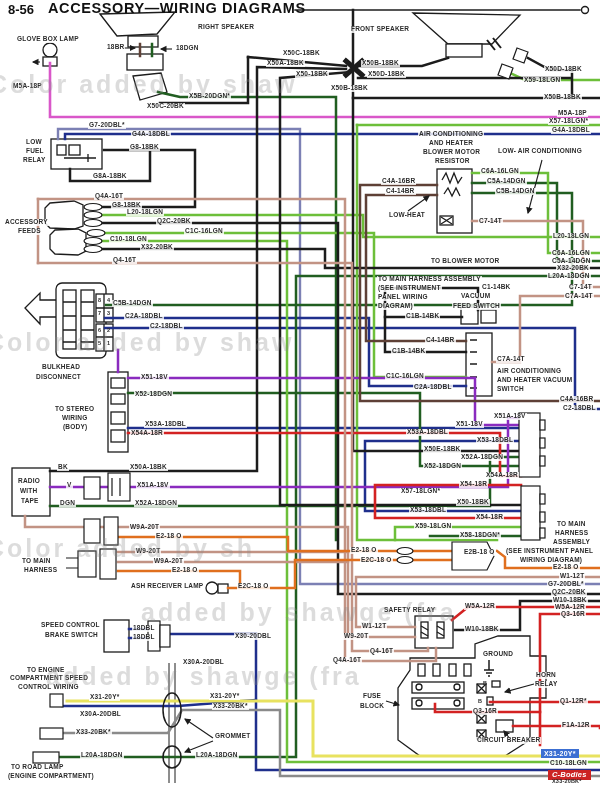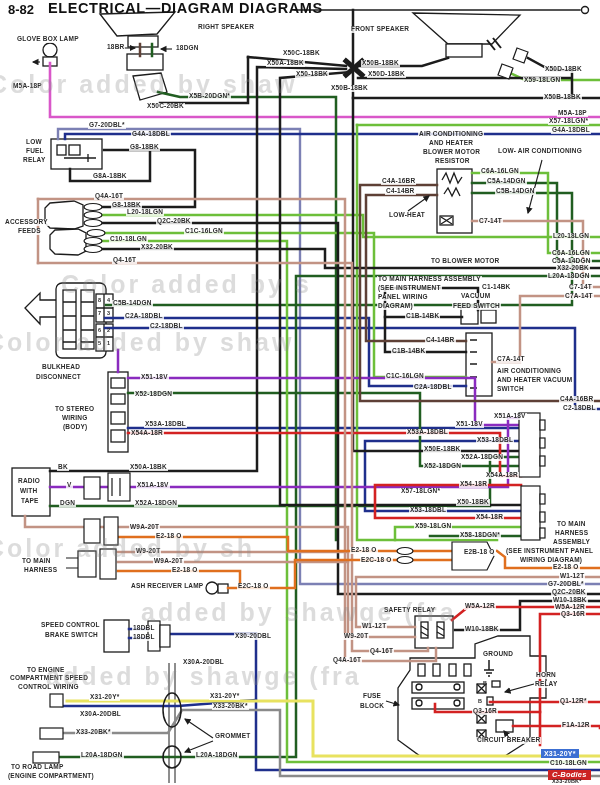--- a/index.html
+++ b/index.html
@@ -286,22 +286,22 @@
       <path d="M542,160 L528,213" marker-end="url(#ah)"></path>
       <path d="M386,701 L399,705" marker-end="url(#ah)"></path>
       <path d="M534,684 L505,692" marker-end="url(#ah)"></path>
       <path d="M510,739 L504,731" marker-end="url(#ah)"></path>
       <path d="M213,738 L185,719" marker-end="url(#ah)"></path>
       <path d="M213,741 L185,752" marker-end="url(#ah)"></path>
     </g>
   </svg>
 
   <div class="titlebar">
-    <div class="pageno">8-82</div>
-    <div class="heading">ELECTRICAL—DIAGRAM DIAGRAMS</div>
+    <div class="pageno">8-56</div>
+    <div class="heading">ACCESSORY—WIRING DIAGRAMS</div>
   </div>
 
   <div class="layer" id="labels">
       <span class="lb" style="left: 16px; top: 36px;">GLOVE  BOX  LAMP</span>
       <span class="lb" style="left: 197px; top: 24px;">RIGHT  SPEAKER</span>
       <span class="lb" style="left: 106px; top: 44px;">18BR</span>
       <span class="lb" style="left: 175px; top: 45px;">18DGN</span>
       <span class="lb" style="left: 12px; top: 83px;">M5A-18P</span>
       <span class="lb" style="left: 188px; top: 93px;">X5B-20DGN*</span>
       <span class="lb" style="left: 146px; top: 103px;">X50C-20BK</span>
@@ -476,20 +476,19 @@
       <span class="lb" style="left: 7px; top: 773px;">(ENGINE  COMPARTMENT)</span>
       <span class="lb" style="left: 209px; top: 693px;">X31-20Y*</span>
       <span class="lb" style="left: 212px; top: 703px;">X33-20BK*</span>
       <span class="lb" style="left: 214px; top: 733px;">GROMMET</span>
       <span class="lb" style="left: 195px; top: 752px;">L20A-18DGN</span>
       <span class="lb hlb" style="left: 541px; top: 749px;">X31-20Y*</span>
       <span class="lb" style="left: 549px; top: 760px;">C10-18LGN</span>
       <span class="lb hlr" style="left: 548px; top: 770px;">C-Bodies</span>
       <span class="lb pin" style="left: 552px; top: 779px;">X33-20BK*</span>
       <span class="lb wm" style="left: -12px; top: 72px;">Color added by shaw</span>
-      <span class="lb wm" style="left: 60px; top: 272px;">Color added by s</span>
       <span class="lb wm" style="left: -15px; top: 330px;">Color added by shaw</span>
       <span class="lb wm" style="left: -15px; top: 536px;">Color added by sh</span>
       <span class="lb wm" style="left: 140px; top: 600px;">added by shawge (fra</span>
       <span class="lb wm" style="left: 45px; top: 664px;">added by shawge (fra</span>
     </div>
 
 </div>
 
 </body></html>

